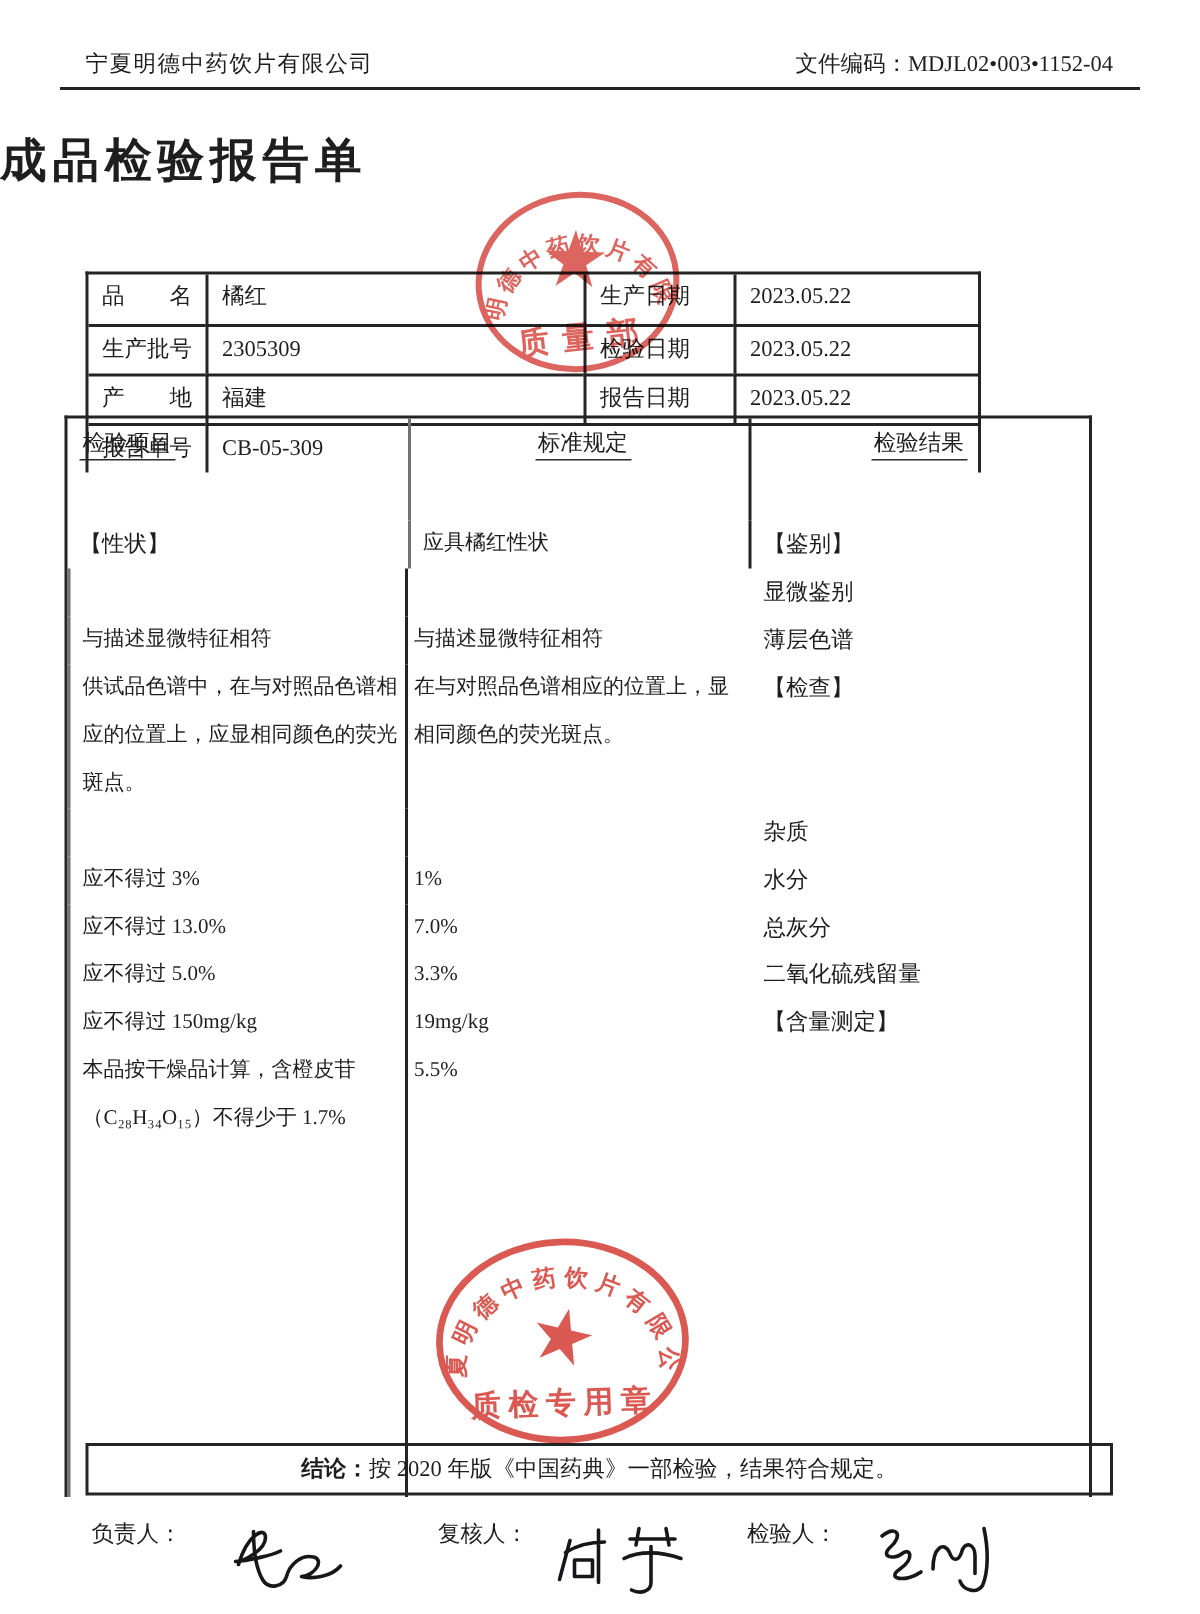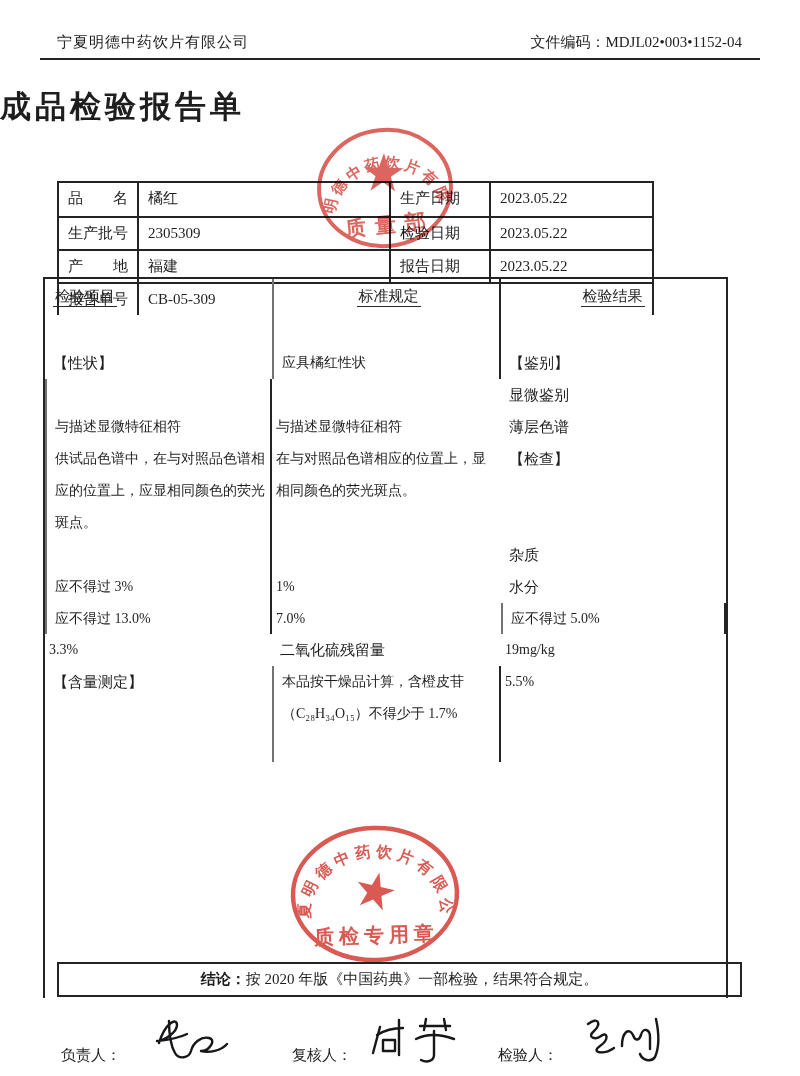--- a/index.html
+++ b/index.html
@@ -42,21 +42,21 @@
   .th .u { border-bottom:1px solid #2a2a2a; padding:0 2px 2px 2px; }
 
   
   .conclusion { position:absolute; left:57px; top:962px; width:685px; height:35px;
                 border:2px solid #242424; display:flex; align-items:center; justify-content:center;
                 font-size:15px; }
   .conclusion .lbl { font-weight:bold; }
 
   
   .sign-row { position:absolute; left:61px; top:1013px; width:680px; height:56px; }
-  .sig-group { position:absolute; top:0; display:flex; align-items:flex-end; }
+  .sig-group { position:absolute; top:0; display:flex; align-items:flex-start; }
   .sig-group.g1 { left:0; } .sig-group.g2 { left:231px; } .sig-group.g3 { left:437px; }
   .sig-label { font-size:15px; white-space:nowrap; }
   .sig-svg { margin-left:16px; }
   .sig-svg path { fill:none; stroke:#17171a; stroke-width:2.4; stroke-linecap:round; stroke-linejoin:round; }
 
   
   .stamp { position:absolute; mix-blend-mode:multiply; pointer-events:none; }
   .stamp-top { left:312px; top:122px; opacity:.82; transform:rotate(-6deg); }
   .stamp-bottom { left:289px; top:824px; opacity:.88; transform:rotate(-2deg); }
   .stamp text { font-family:"Liberation Serif","DejaVu Serif",serif; font-weight:bold; }
@@ -117,24 +117,26 @@
   <div class="c3"></div>
 
   <div class="c1">杂质</div>
   <div class="c2 mid">应不得过 3%</div>
   <div class="c3">1%</div>
 
   <div class="c1">水分</div>
   <div class="c2 mid">应不得过 13.0%</div>
   <div class="c3">7.0%</div>
 
+  <div class="c1">总灰分</div>
   <div class="c2 mid">应不得过 5.0%</div>
   <div class="c3">3.3%</div>
 
   <div class="c1">二氧化硫残留量</div>
+  <div class="c2 mid">应不得过 150mg/kg</div>
   <div class="c3">19mg/kg</div>
 
   <div class="c1">【含量测定】</div>
   <div class="c2 mid">本品按干燥品计算，含橙皮苷（C₂₈H₃₄O₁₅）不得少于 1.7%</div>
   <div class="c3">5.5%</div>
 
   <div class="c1"></div>
   <div class="c2 mid"></div>
   <div class="c3"></div>
 </div>

